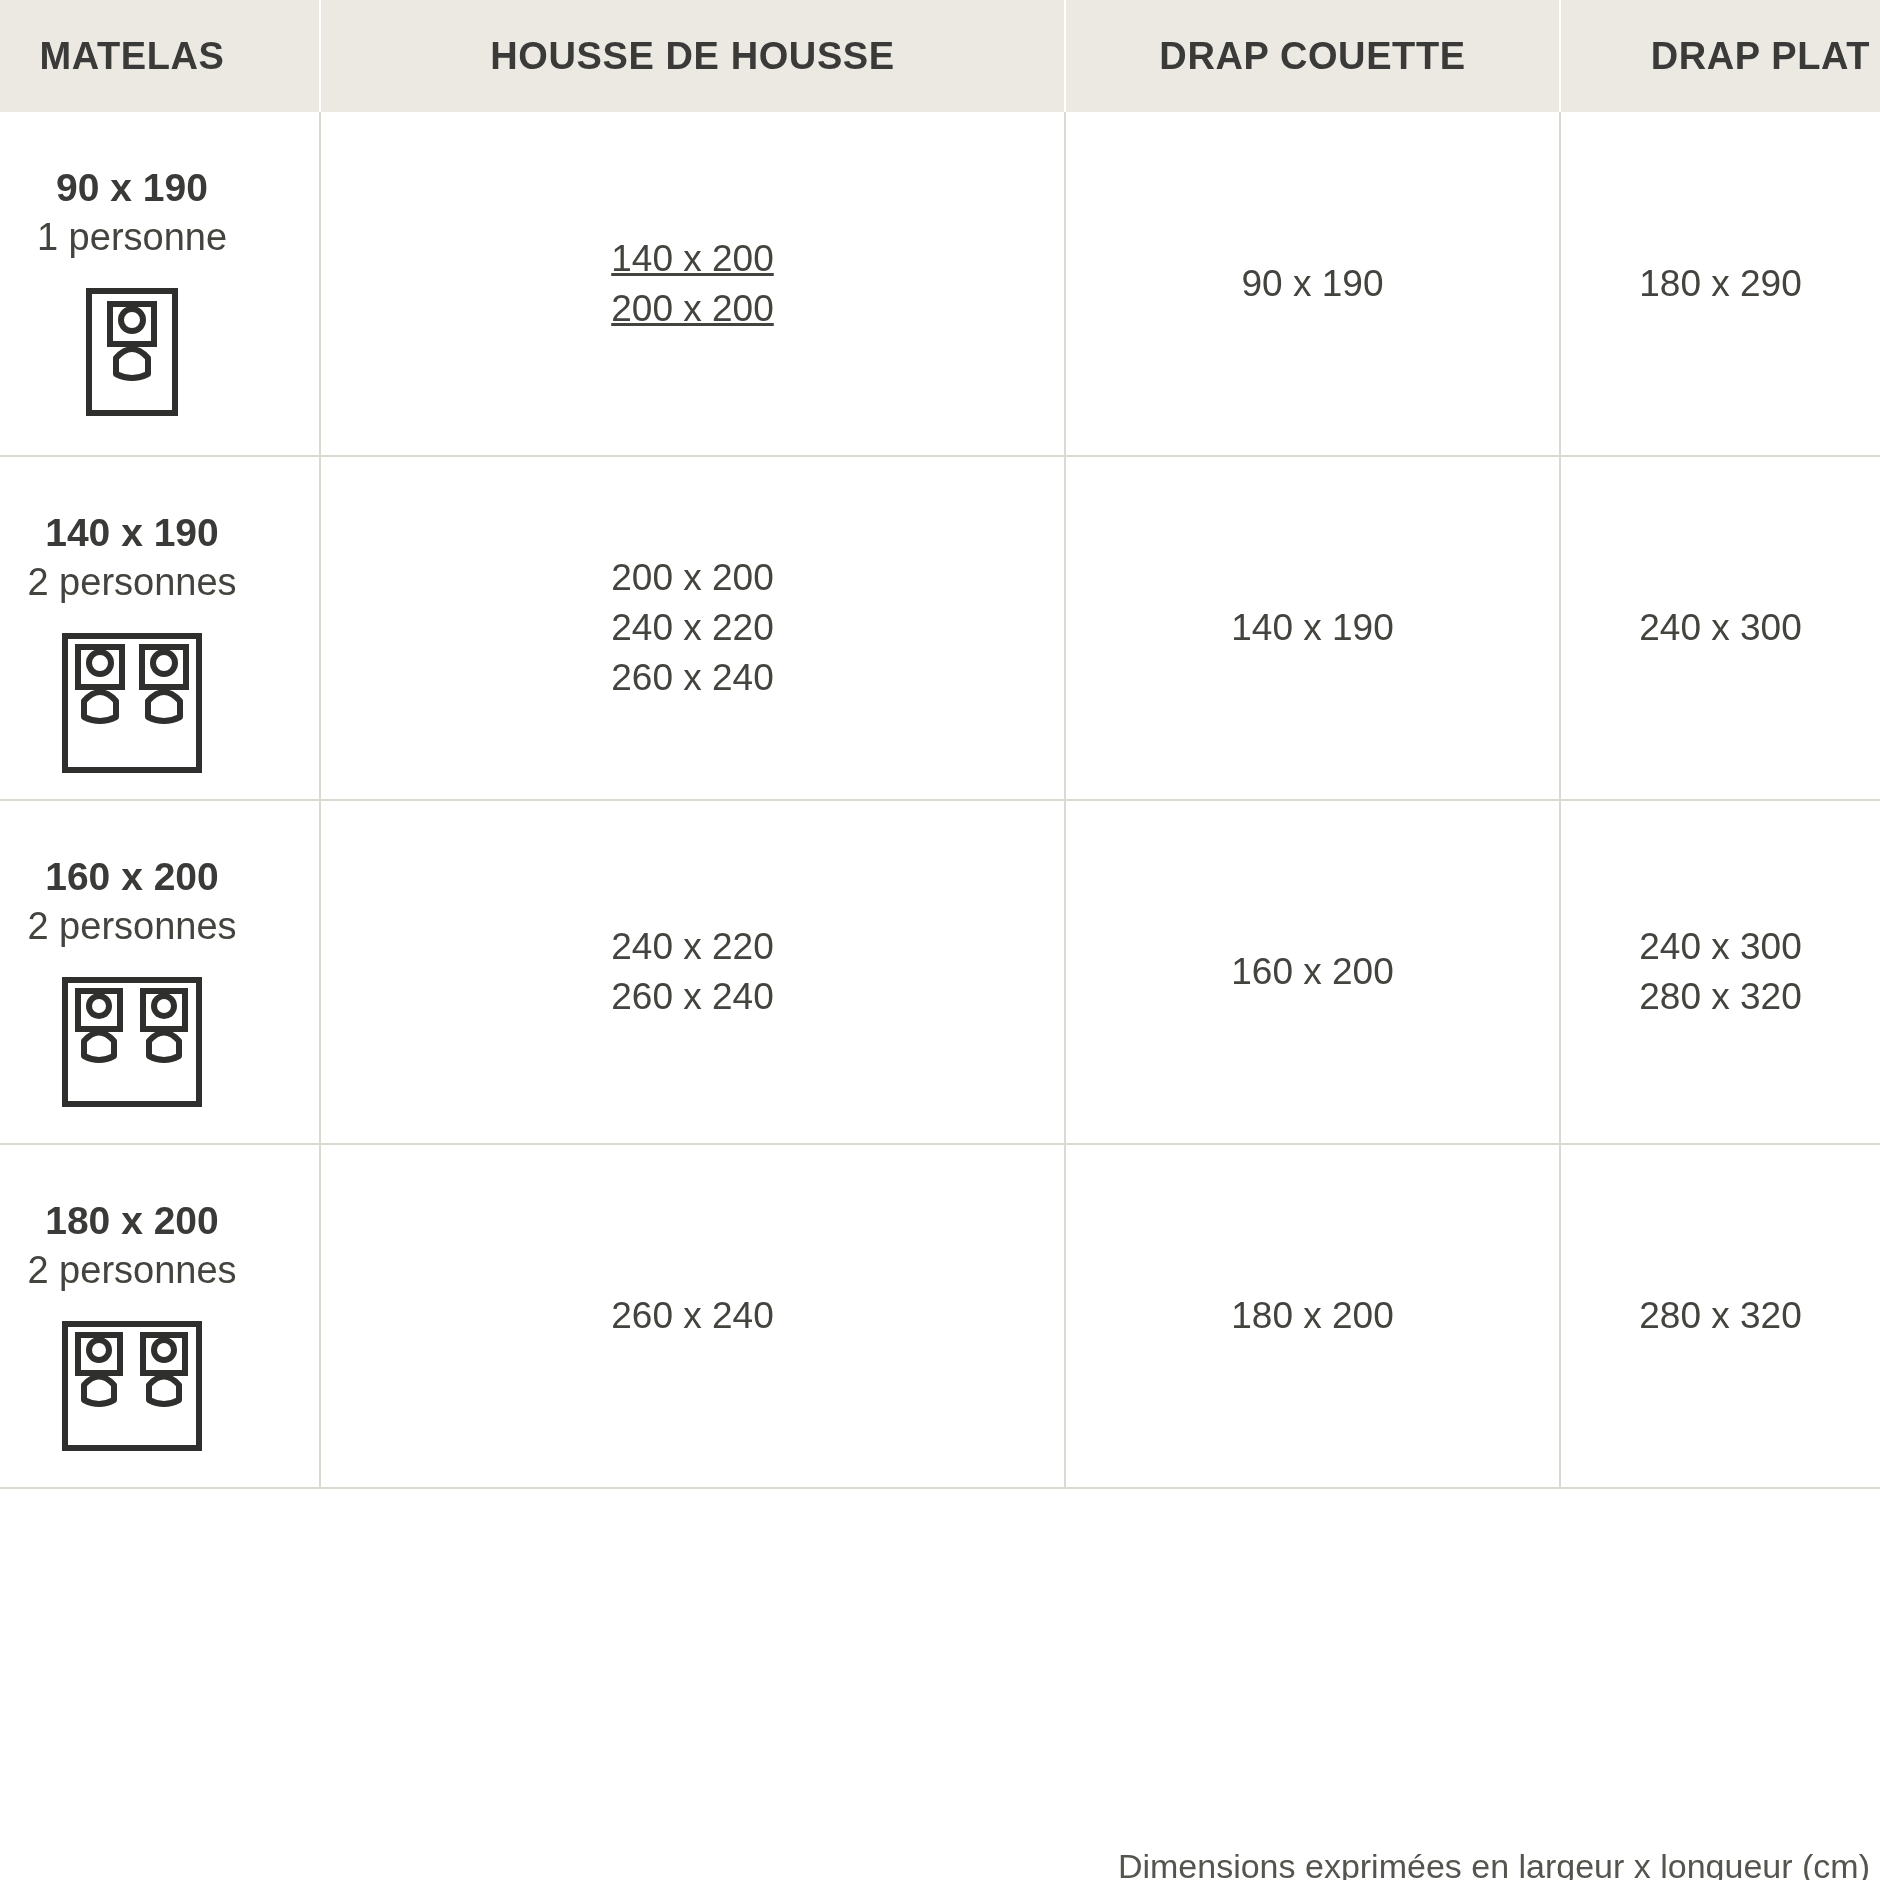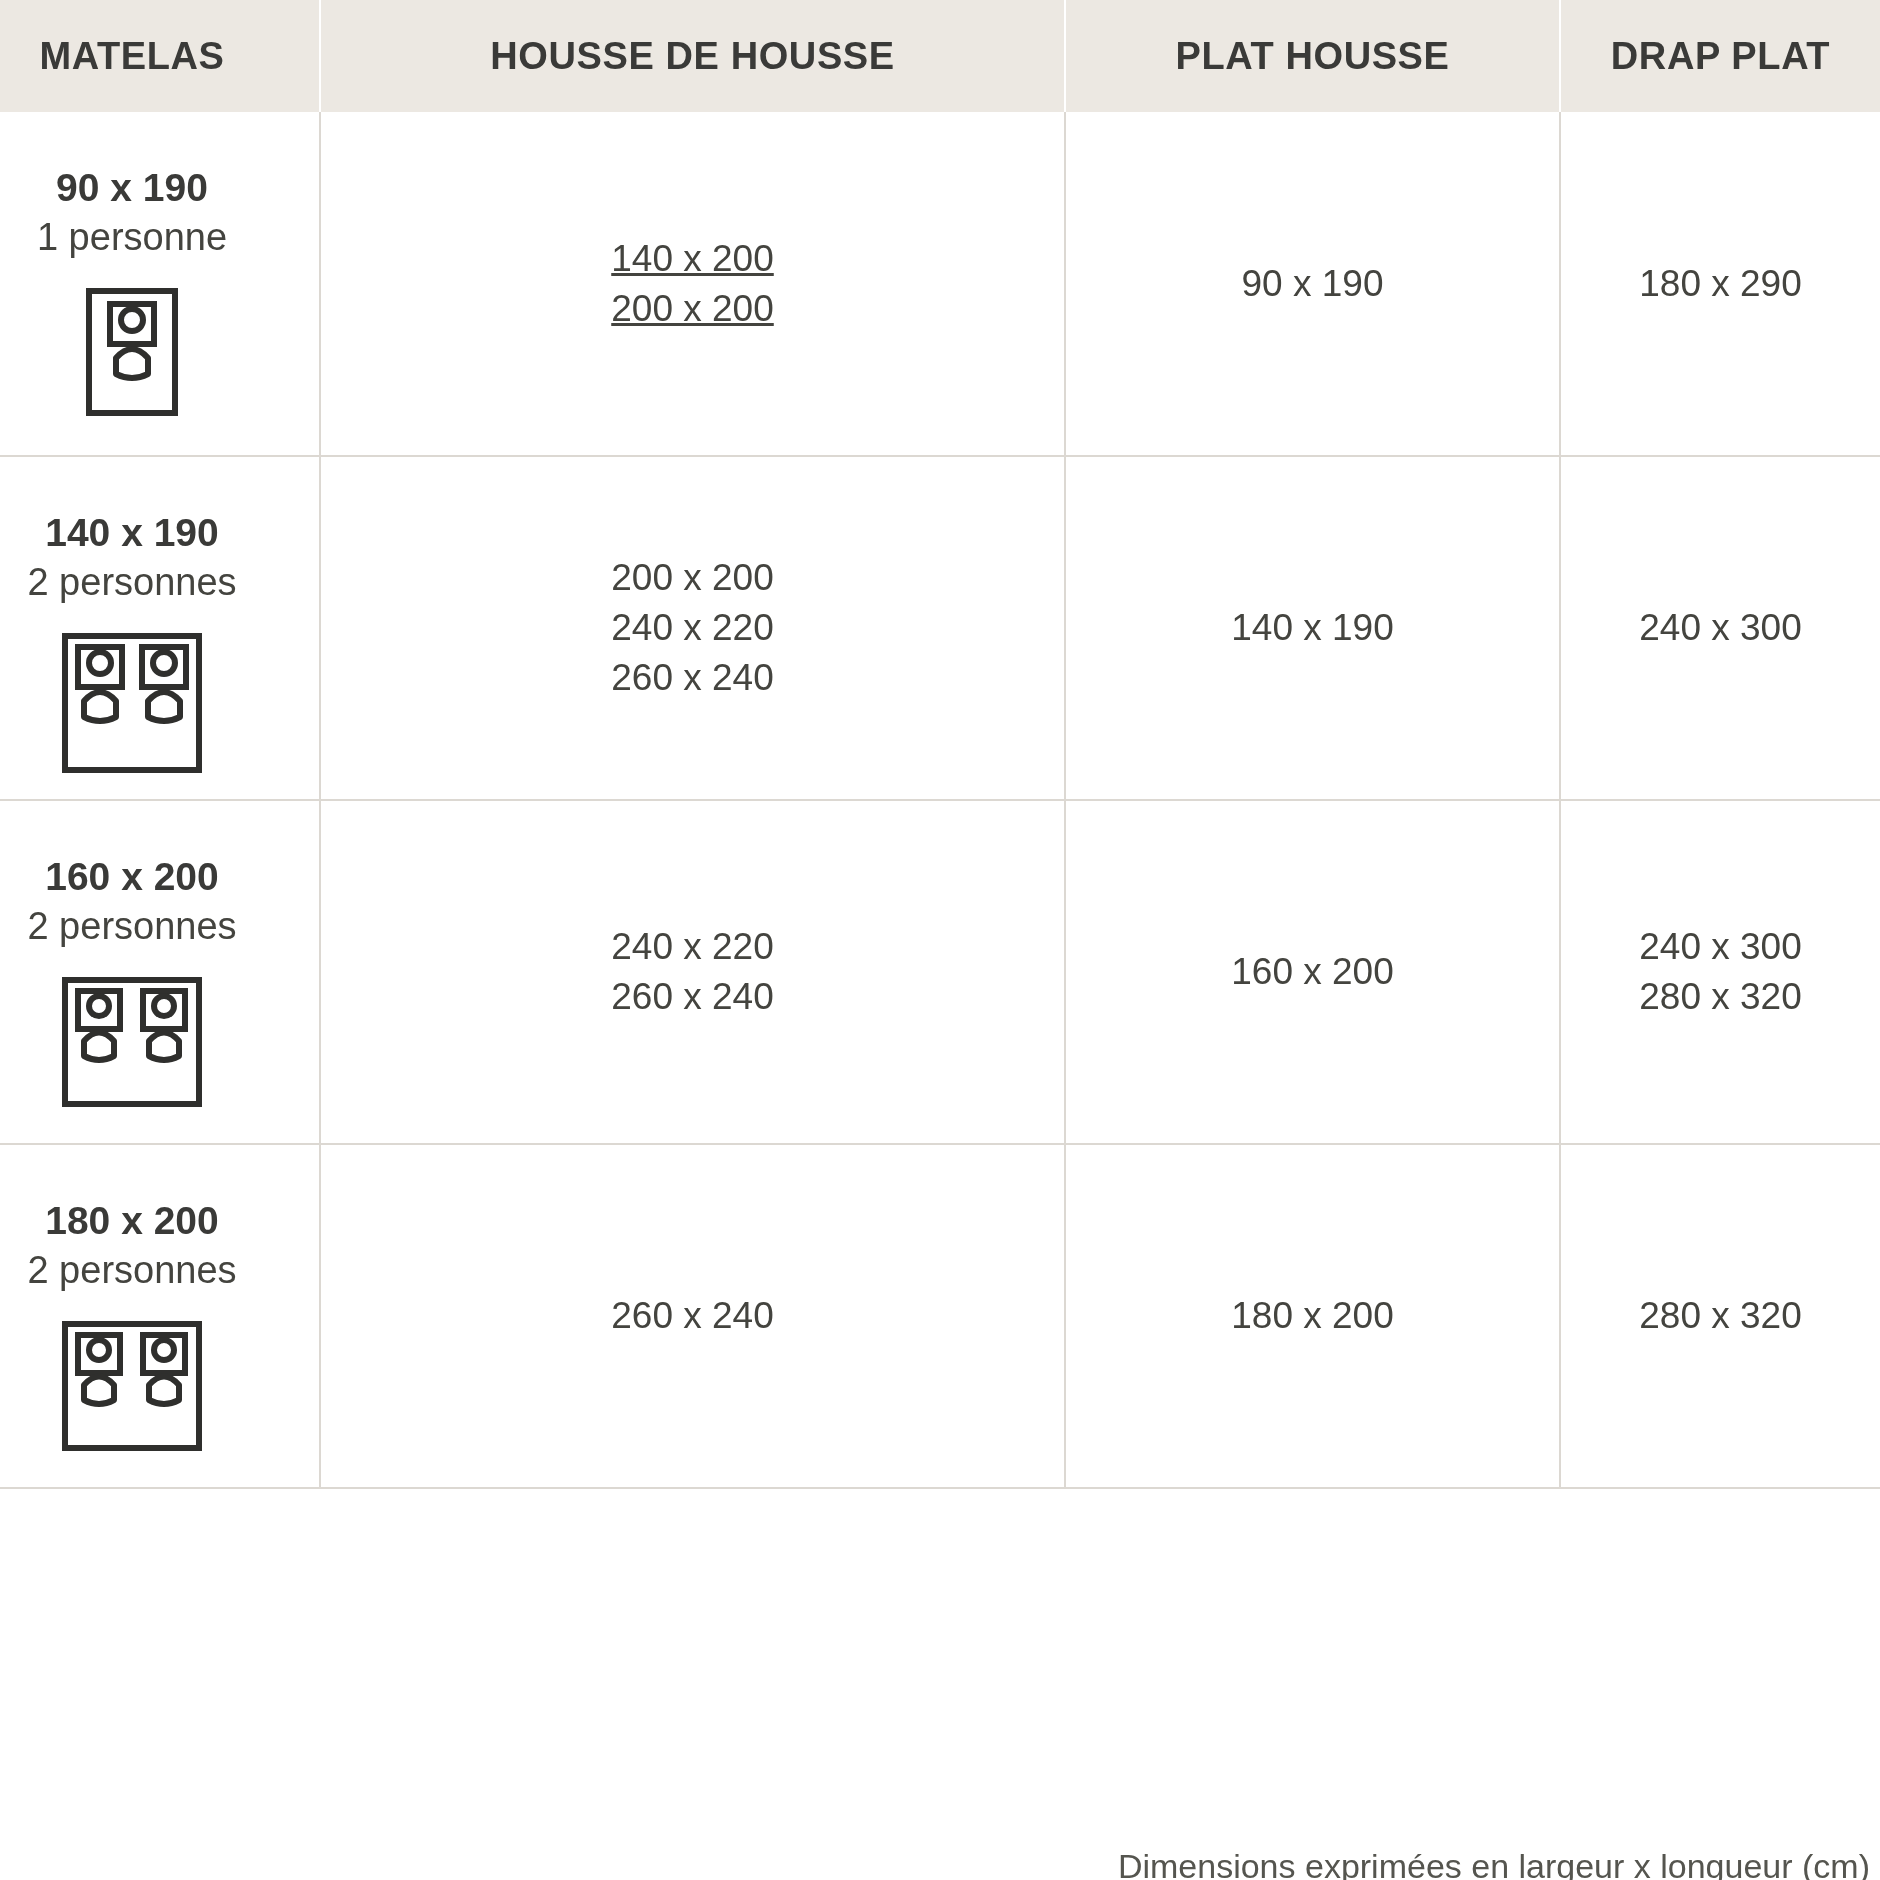--- a/index.html
+++ b/index.html
@@ -37,21 +37,21 @@
     font-weight: bold;
     letter-spacing: 0.6px;
     color: #3a3a38;
     text-align: center;
     height: 112px;
     padding: 0 10px;
     border-right: 2px solid #ffffff;
     vertical-align: middle;
     white-space: nowrap;
   }
-  thead th:last-child { border-right: none; }
+  thead th:last-child { border-right: none; text-align: right; }
 
   tbody td {
     border-bottom: 2px solid #dcd8d2;
     border-right: 2px solid #dcd8d2;
     text-align: center;
     vertical-align: middle;
     font-size: 37px;
     color: #44443f;
     padding: 0 12px;
   }
@@ -101,21 +101,21 @@
     <colgroup>
       <col class="c-matelas">
       <col class="c-housse">
       <col class="c-drap-h">
       <col class="c-drap-p">
     </colgroup>
     <thead>
       <tr>
         <th>MATELAS</th>
         <th>HOUSSE DE HOUSSE</th>
-        <th>PLAT HOUSSE</th>
+        <th>DRAP COUETTE</th>
         <th>DRAP PLAT</th>
       </tr>
     </thead>
     <tbody>
 
       <tr style="height:344px;">
         <td class="matelas-cell">
           <div class="matelas-size">90 x 190</div>
           <div class="matelas-people">1 personne</div>
           <svg class="bed-icon" width="92" height="128" viewBox="0 0 92 128">

